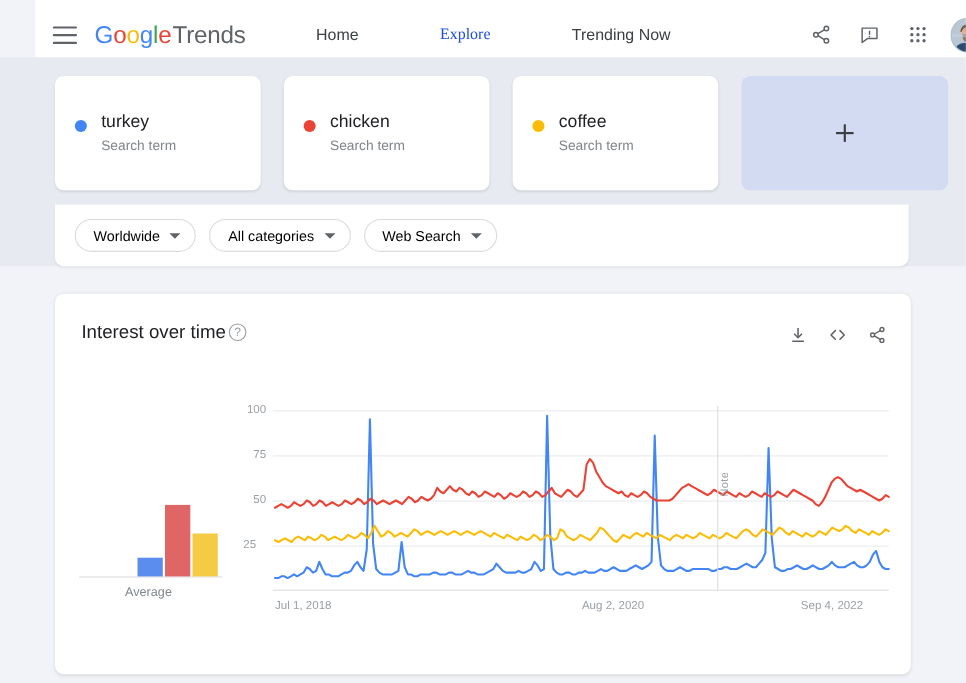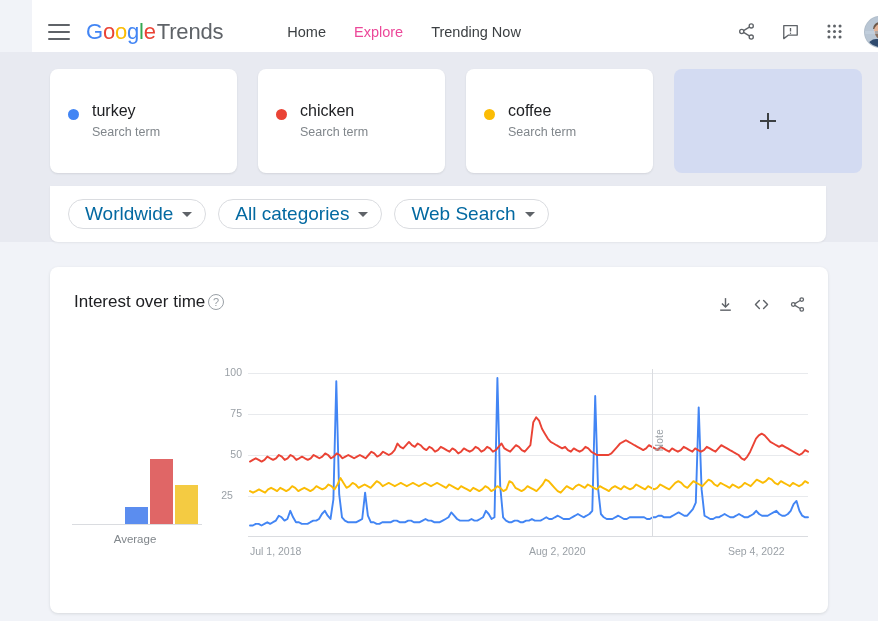--- a/index.html
+++ b/index.html
@@ -20,26 +20,26 @@
   }
   .hamburger { width: 22px; height: 16px; margin-left: 16px; margin-right: 16px;
     display: flex; flex-direction: column; justify-content: space-between; cursor: pointer; }
   .hamburger span { display: block; height: 2px; width: 22px; background: #5f6368; border-radius: 1px; }
 
   .brand { display: flex; align-items: baseline; font-size: 22px; letter-spacing: -0.2px; }
   .brand .g1 { color: #4285F4; } .brand .g2 { color: #EA4335; } .brand .g3 { color: #FBBC05; }
   .brand .g4 { color: #4285F4; } .brand .g5 { color: #34A853; } .brand .g6 { color: #EA4335; }
   .brand .trends { color: #5f6368; font-weight: 400; margin-left: 1px; }
 
-  .nav { display: flex; align-items: center; margin-left: 50px; height: 52px; }
+  .nav { display: flex; align-items: center; margin-left: 50px; height: 52px; gap: 46px; }
   .nav-item {
     position: relative; height: 52px; display: flex; align-items: center;
     padding: 0 14px; font-size: 14.5px; color: #3c4043; cursor: pointer;
   }
-  .nav-item.active { color: #ec4899; }
+  .nav-item.active { color: #1d4ed8; font-family: Liberation Serif, serif; }
   .nav-item.active::after {
     content: ""; position: absolute; left: 8px; right: 8px; bottom: 0;
     height: 3px; background: #4285F4; border-radius: 3px 3px 0 0;
   }
 
   .header-actions { margin-left: auto; display: flex; align-items: center; gap: 4px; padding-right: 14px; }
   .icon-btn {
     width: 40px; height: 40px; border-radius: 50%;
     display: flex; align-items: center; justify-content: center; cursor: pointer;
     color: #5f6368;
@@ -82,21 +82,21 @@
 
   .filters {
     position: absolute; top: 134px; left: 50px; width: 776px; height: 56px;
     background: #ffffff; border-radius: 0 0 8px 8px;
     display: flex; align-items: center; padding-left: 18px; gap: 12px;
     box-shadow: 0 1px 2px rgba(60,64,67,0.08);
   }
   .chip {
     height: 30px; border: 1px solid #dadce0; border-radius: 16px;
     display: inline-flex; align-items: center; padding: 0 13px 0 16px;
-    font-size: 19px; color: #0369a1; background: #fff; cursor: pointer; gap: 9px;
+    font-size: 13px; color: #000000; background: #fff; cursor: pointer; gap: 9px;
   }
   .caret { width: 0; height: 0; border-left: 5px solid transparent; border-right: 5px solid transparent;
            border-top: 5px solid #5f6368; }
 
   
   .chart-card {
     position: absolute; top: 267px; left: 50px; width: 778px; height: 346px;
     background: #ffffff; border-radius: 8px;
     box-shadow: 0 1px 3px rgba(60,64,67,0.14);
   }

